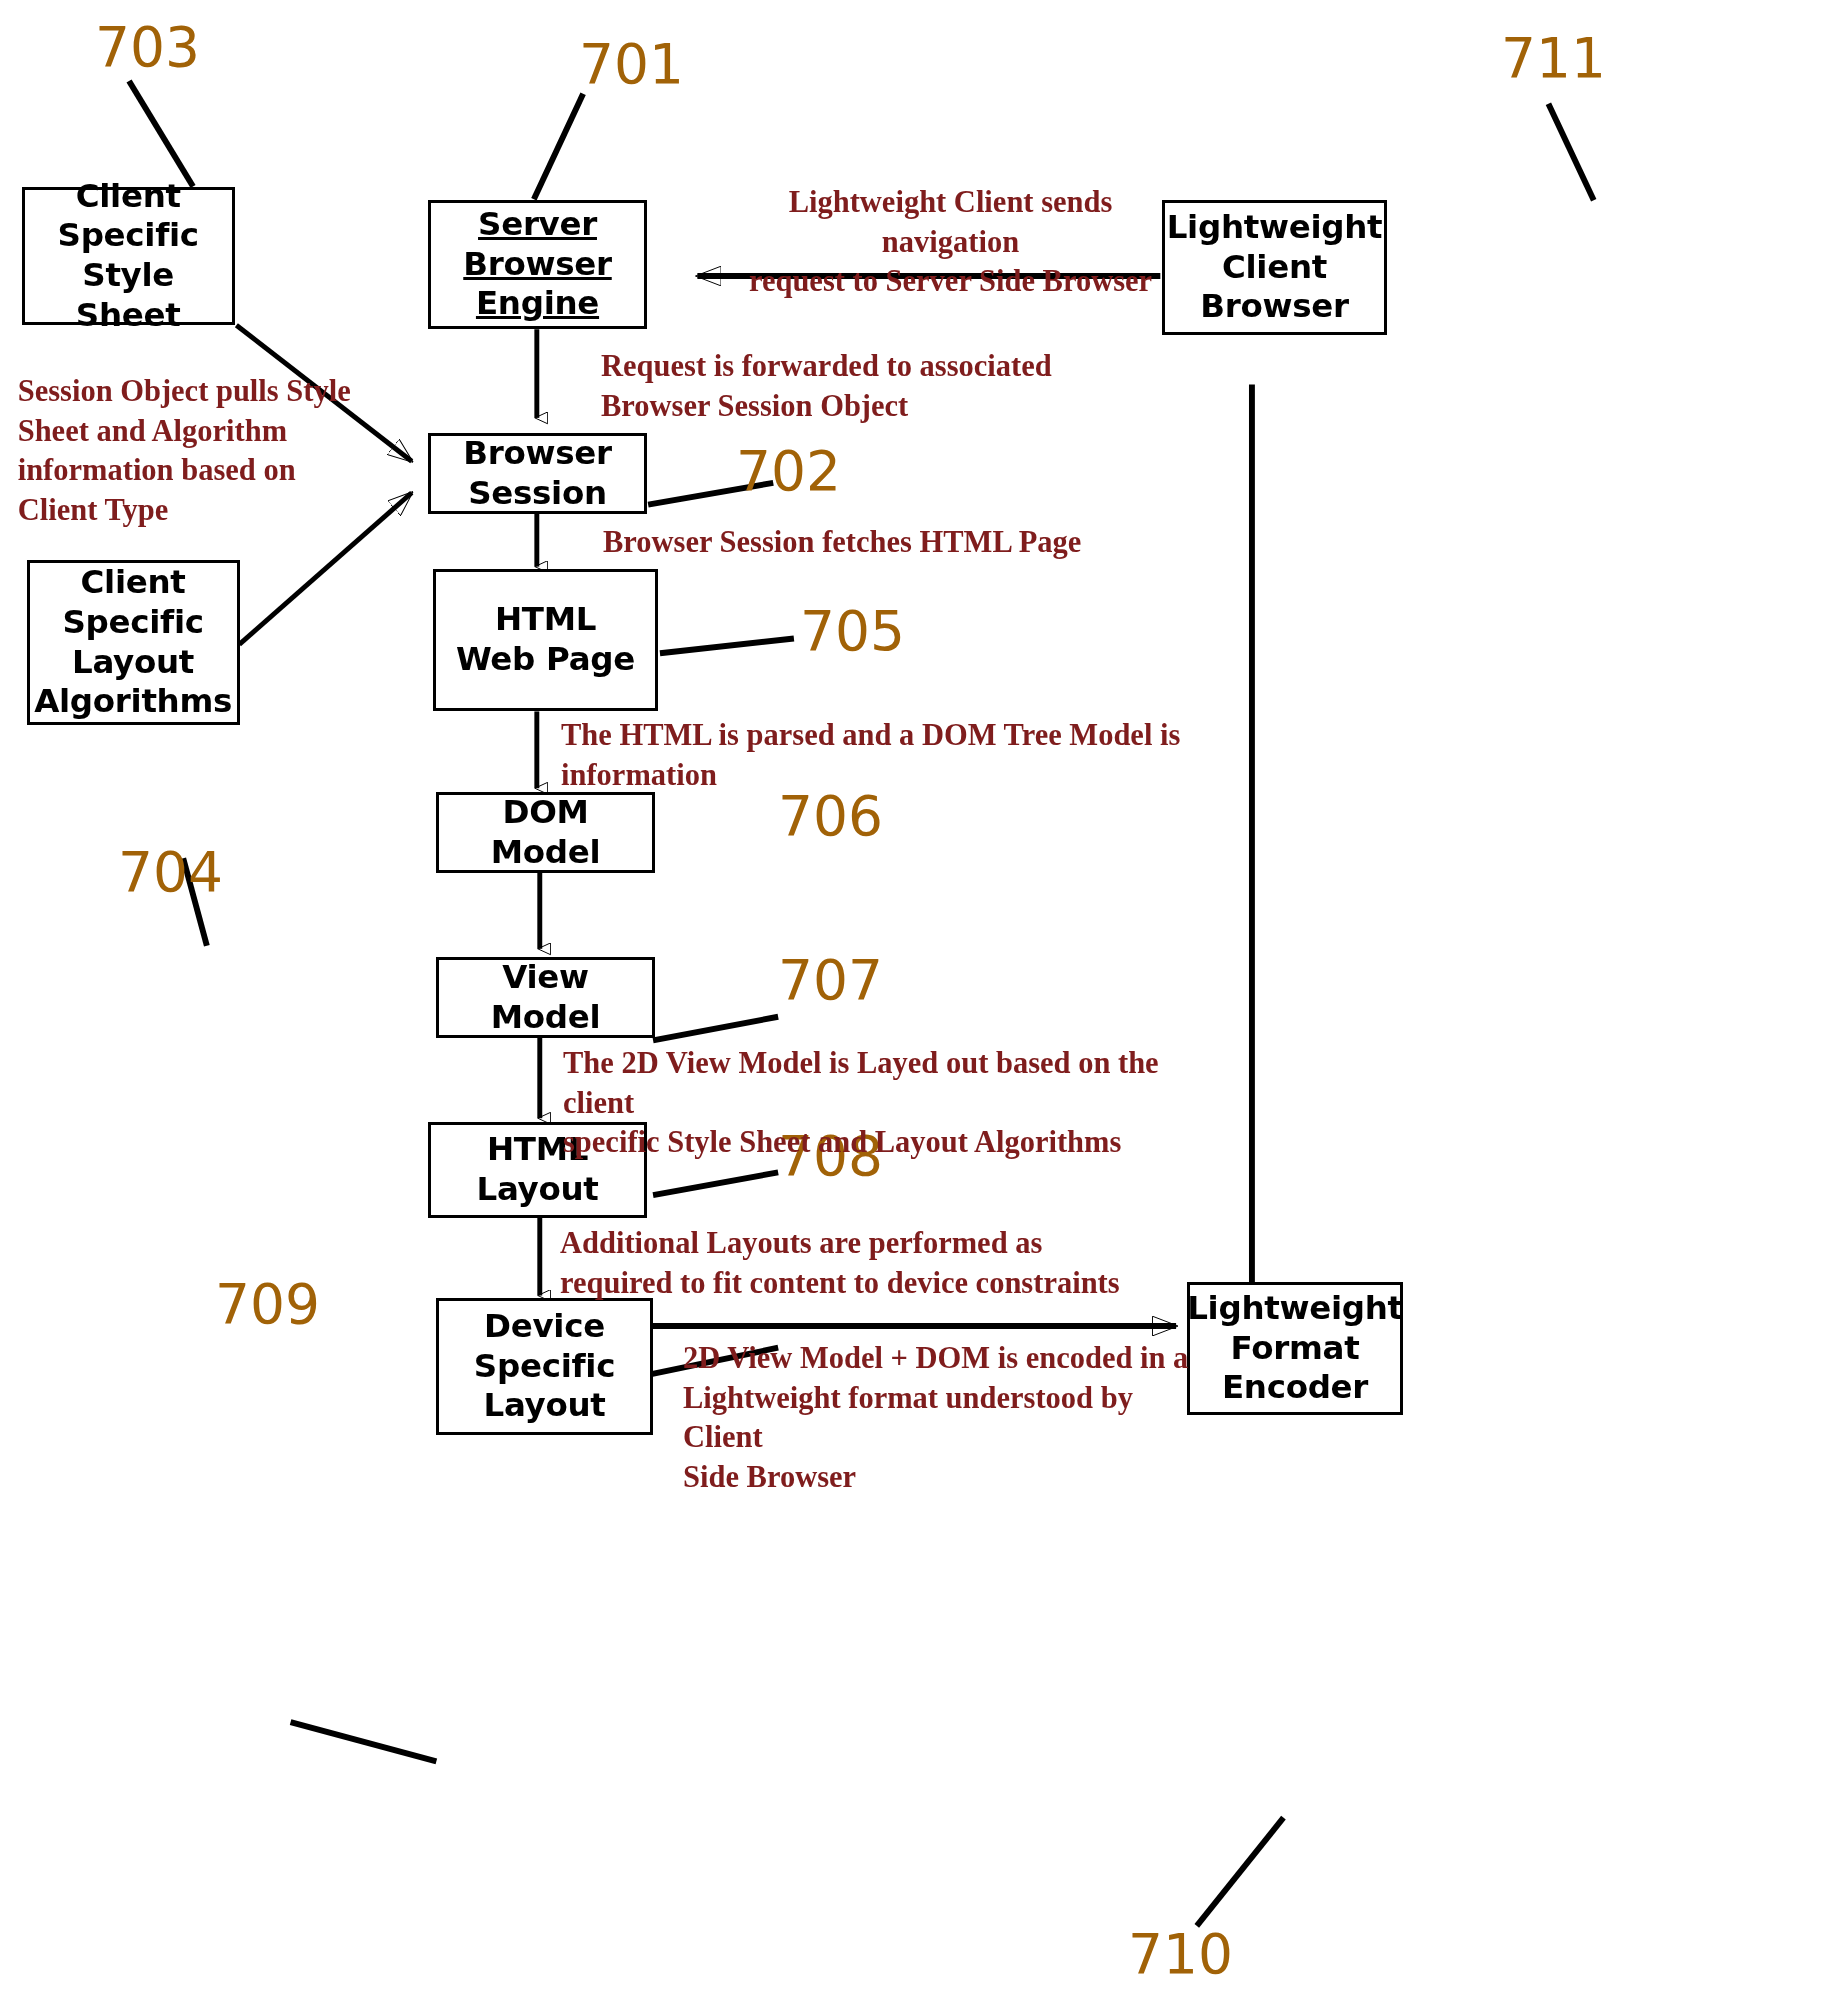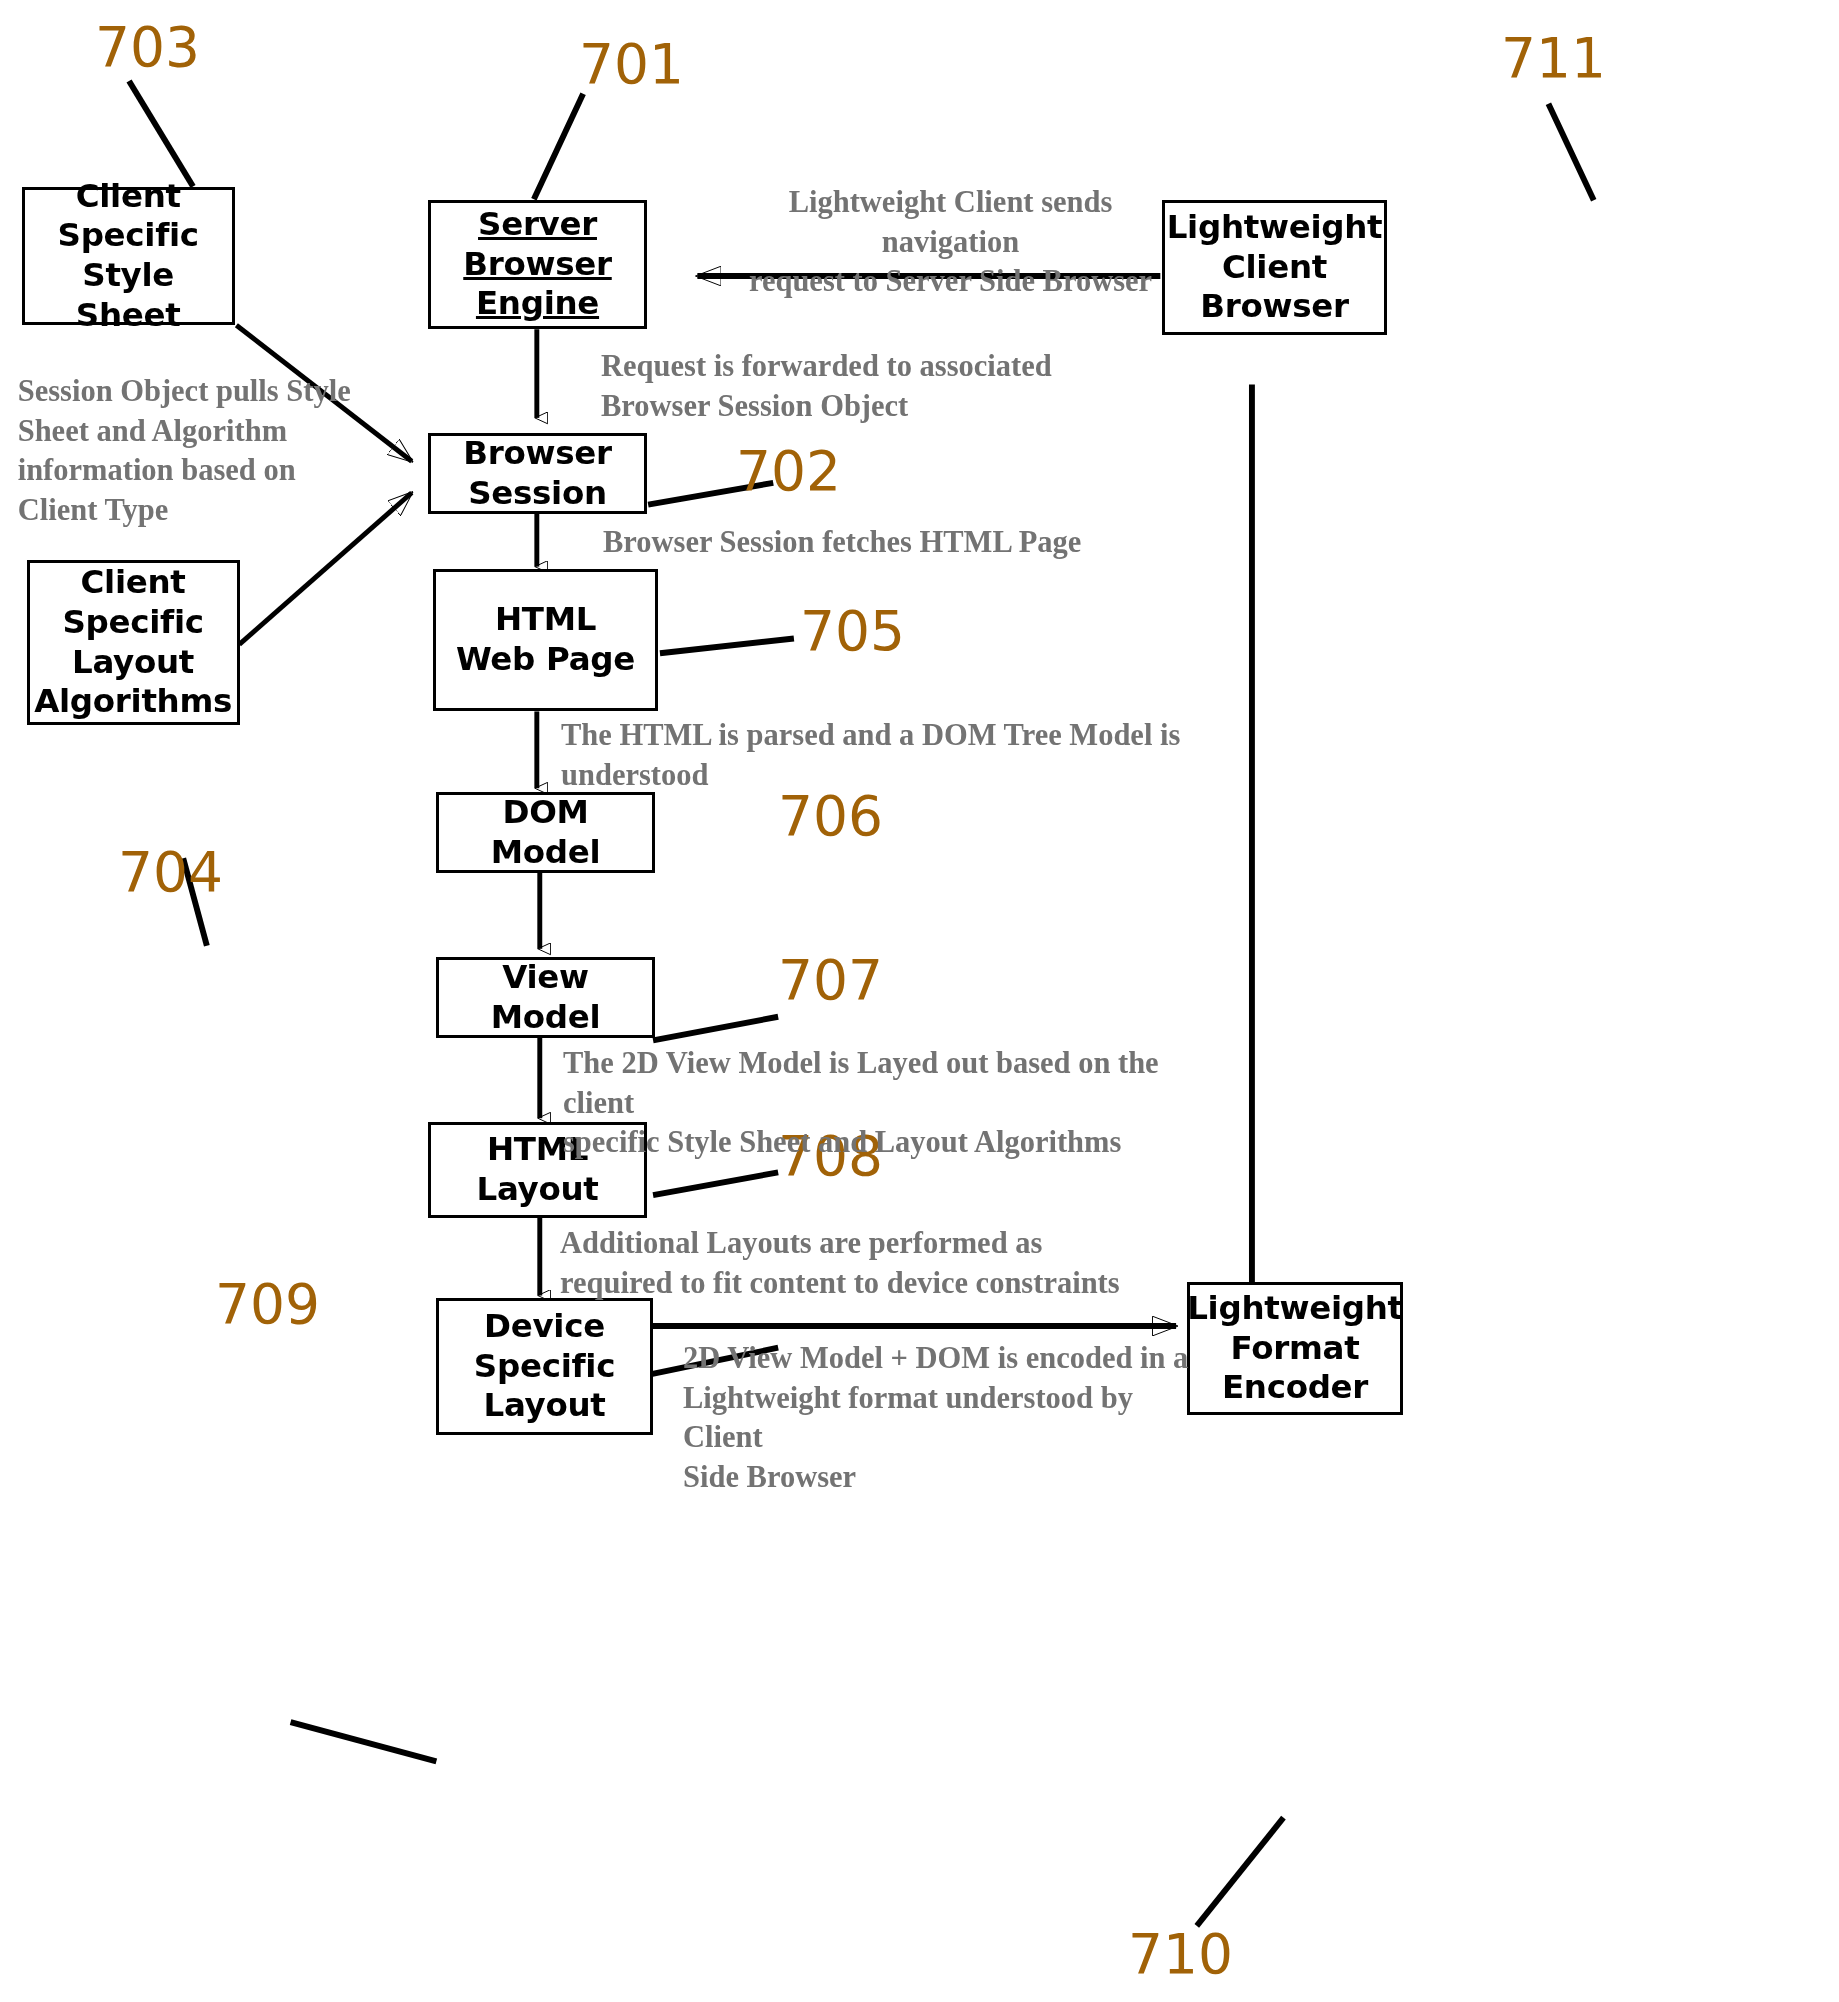--- a/index.html
+++ b/index.html
@@ -45,21 +45,21 @@
     color: #a16207;
     white-space: nowrap;
   }
   
   .note {
     position: absolute;
     font-family: "Liberation Serif", serif;
     font-weight: bold;
     font-size: 30.5px;
     line-height: 1.30;
-    color: #737373;
+    color: #7f1d1d;
     white-space: pre-line;
   }
   
   #wires {
     position: absolute;
     left: 0; top: 0;
     width: 1839px;
     height: 2003px;
     pointer-events: none;
   }
@@ -203,21 +203,21 @@
   <div class="note" style="left:17.7px; top:372px; width:355px;">Session Object pulls Style
 Sheet and Algorithm
 information based on
 Client Type</div>
 
   <div class="note" style="left:601px; top:347px; width:463px;">Request is forwarded to associated
 Browser Session Object</div>
 
   <div class="note" style="left:603px; top:523px; width:512px;">Browser Session fetches HTML Page</div>
 
-  <div class="note" style="left:561px; top:716px; width:749px;">The HTML is parsed and a DOM Tree Model is understood</div>
+  <div class="note" style="left:561px; top:716px; width:749px;">The HTML is parsed and a DOM Tree Model is information</div>
 
 
   <div class="note" style="left:563px; top:1044px; width:670px;">The 2D View Model is Layed out based on the client
 specific Style Sheet and Layout Algorithms</div>
 
   <div class="note" style="left:560px; top:1224px; width:630px;">Additional Layouts are performed as
 required to fit content to device constraints</div>
 
   <div class="note" style="left:683px; top:1339px; width:512px;">2D View Model + DOM is encoded in a
 Lightweight format understood by Client

